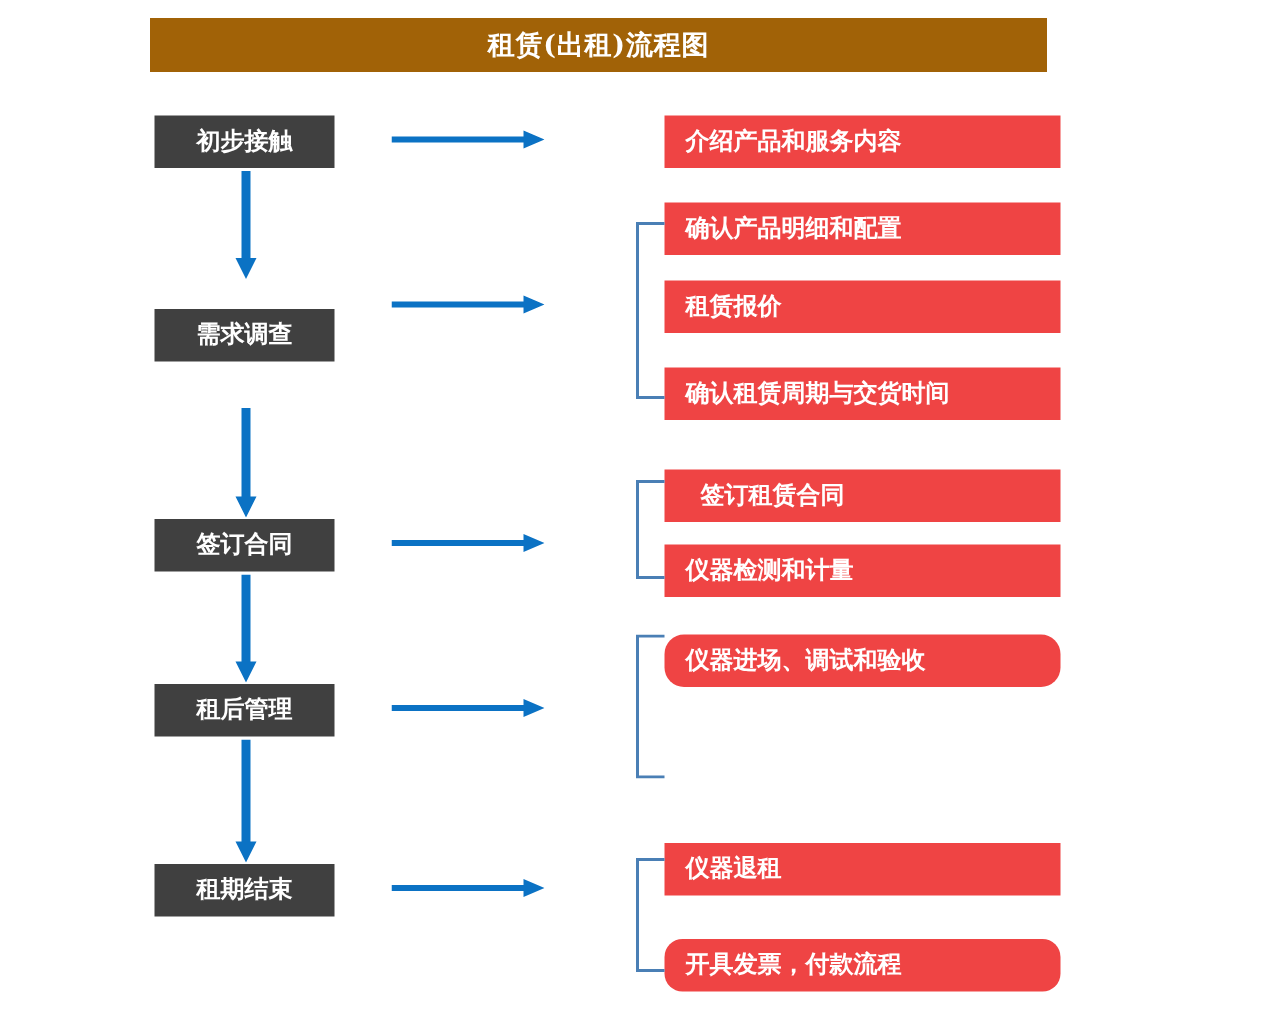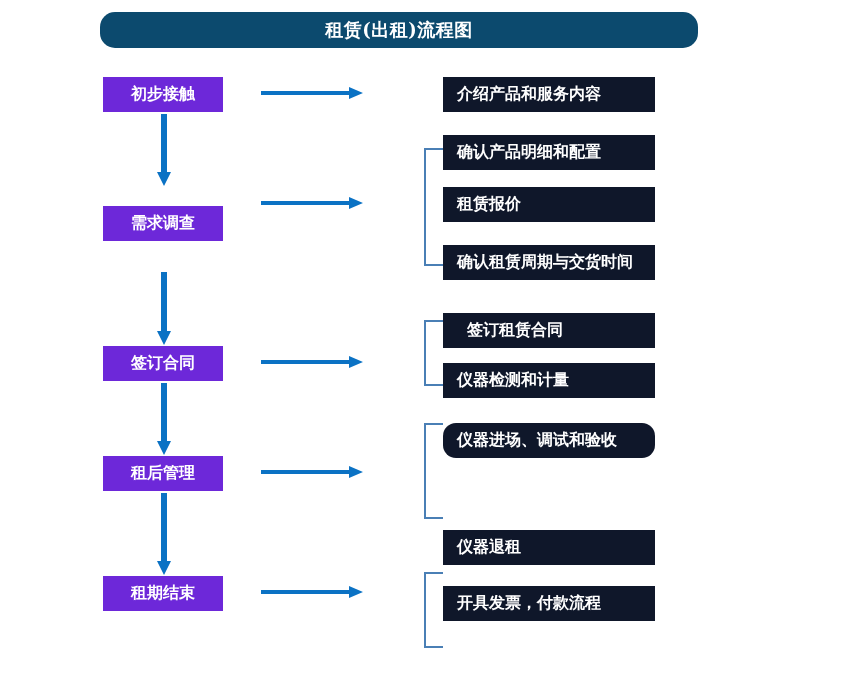--- a/index.html
+++ b/index.html
@@ -23,56 +23,55 @@
     height: 688px;
   }
 
   
   .title-bar {
     position: absolute;
     left: 100px;
     top: 12px;
     width: 598px;
     height: 36px;
-    background: #0c4a6e;
+    background: #a16207;
     color: #ffffff;
     display: flex;
     align-items: center;
     justify-content: center;
     font-size: 18px;
     font-weight: bold;
     letter-spacing: 0.5px;
     font-family: "DejaVu Serif", "Liberation Serif", serif;
-    border-radius: 15px;
   }
 
   
   .stage-box {
     position: absolute;
     left: 103px;
     width: 120px;
     height: 35px;
-    background: #6d28d9;
+    background: #404040;
     color: #ffffff;
     display: flex;
     align-items: center;
     justify-content: center;
     font-size: 16px;
     font-weight: bold;
     font-family: "DejaVu Serif", "Liberation Serif", serif;
     white-space: nowrap;
   }
 
   
   .task-box {
     position: absolute;
     left: 443px;
-    width: 212px;
+    width: 264px;
     height: 35px;
-    background: #0f172a;
+    background: #ef4444;
     color: #ffffff;
     display: flex;
     align-items: center;
     padding-left: 14px;
     box-sizing: border-box;
     font-size: 16px;
     font-weight: bold;
     font-family: "DejaVu Serif", "Liberation Serif", serif;
     white-space: nowrap;
   }
@@ -110,23 +109,23 @@
 
   <div class="task-box" style="top:245px;">确认租赁周期与交货时间</div>
 
   <div class="task-box" style="top:313px;padding-left:24px;">签订租赁合同</div>
 
   <div class="task-box" style="top:363px;">仪器检测和计量</div>
 
   <div class="task-box" style="top:423px;border-radius:13px;">仪器进场、调试和验收</div>
 
 
-  <div class="task-box" style="top:530px;">仪器退租</div>
-
-  <div class="task-box" style="top:586px;">开具发票，付款流程</div>
+  <div class="task-box" style="top:562px;">仪器退租</div>
+
+  <div class="task-box" style="top:626px;border-radius:12px;">开具发票，付款流程</div>
 
   <div class="arrow-h" style="left:261px; top:84px;">
     <svg width="102" height="18" viewBox="0 0 102 18">
       <path d="M0 7 H88 V3 L102 9 L88 15 V11 H0 Z" fill="#0b72c4"></path>
     </svg>
   </div>
 
   <div class="arrow-h" style="left:261px; top:194px;">
     <svg width="102" height="18" viewBox="0 0 102 18">
       <path d="M0 7 H88 V3 L102 9 L88 15 V11 H0 Z" fill="#0b72c4"></path>

